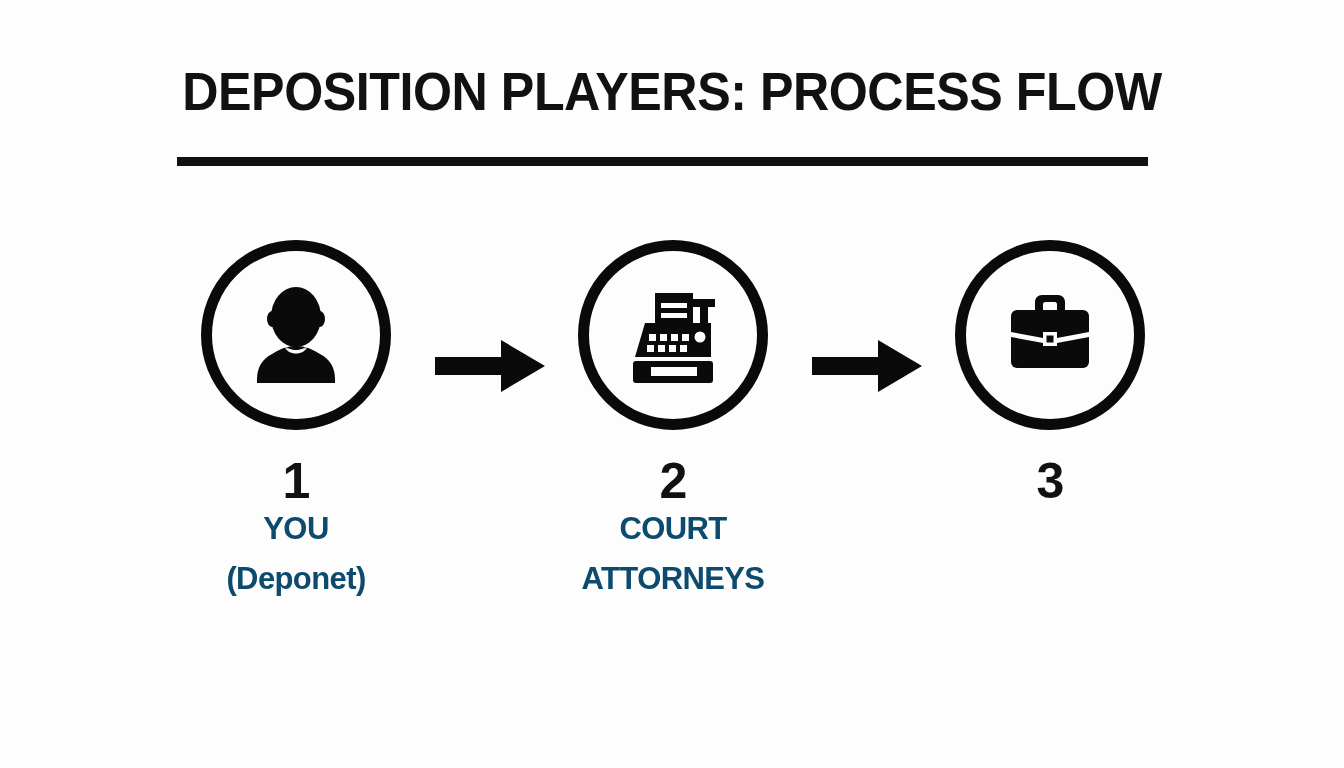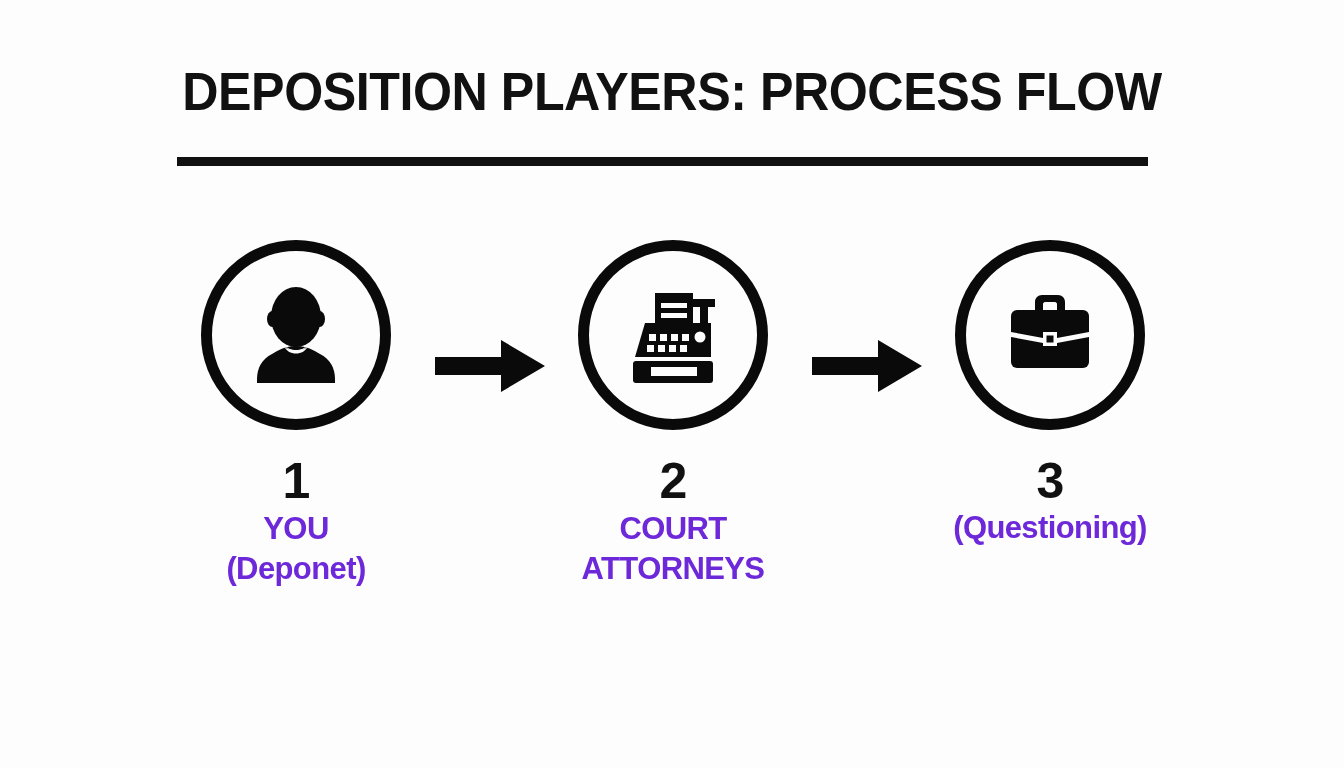--- a/index.html
+++ b/index.html
@@ -94,26 +94,26 @@
     line-height: 1;
     margin-top: 26px;
     color: #111111;
     letter-spacing: -1px;
   }
   .node-label {
     font-size: 31px;
     font-weight: 700;
     line-height: 1.12;
     margin-top: 6px;
-    color: #6d28d9;
+    color: #0c4a6e;
     text-align: center;
     white-space: nowrap;
     letter-spacing: -0.6px;
   }
-  .node-label.sub { margin-top: 5px; }
+  .node-label.sub { margin-top: 15px; }
 
   
   .arrow {
     position: absolute;
     top: 98px;
     width: 110px;
     height: 56px;
   }
   .arrow-1 { left: 435px; }
   .arrow-2 { left: 812px; }
@@ -223,17 +223,16 @@
             <rect x="16" y="30" width="78" height="58" rx="6" fill="#0a0a0a"></rect>
 
             <path d="M16 52 L 48 58 L 62 58 L 94 52 L 94 57 L 62 63 L 48 63 L 16 57 Z" fill="#fdfdfd"></path>
 
             <rect x="48" y="52" width="14" height="14" fill="#fdfdfd"></rect>
             <rect x="51.5" y="55.5" width="7" height="7" fill="#0a0a0a"></rect>
           </svg>
         </span>
       </div>
       <div class="node-number">3</div>
-      <div class="node-label sub">(Questioning)</div>
     </div>
 
   </div>
 </div>
 
 </body></html>

